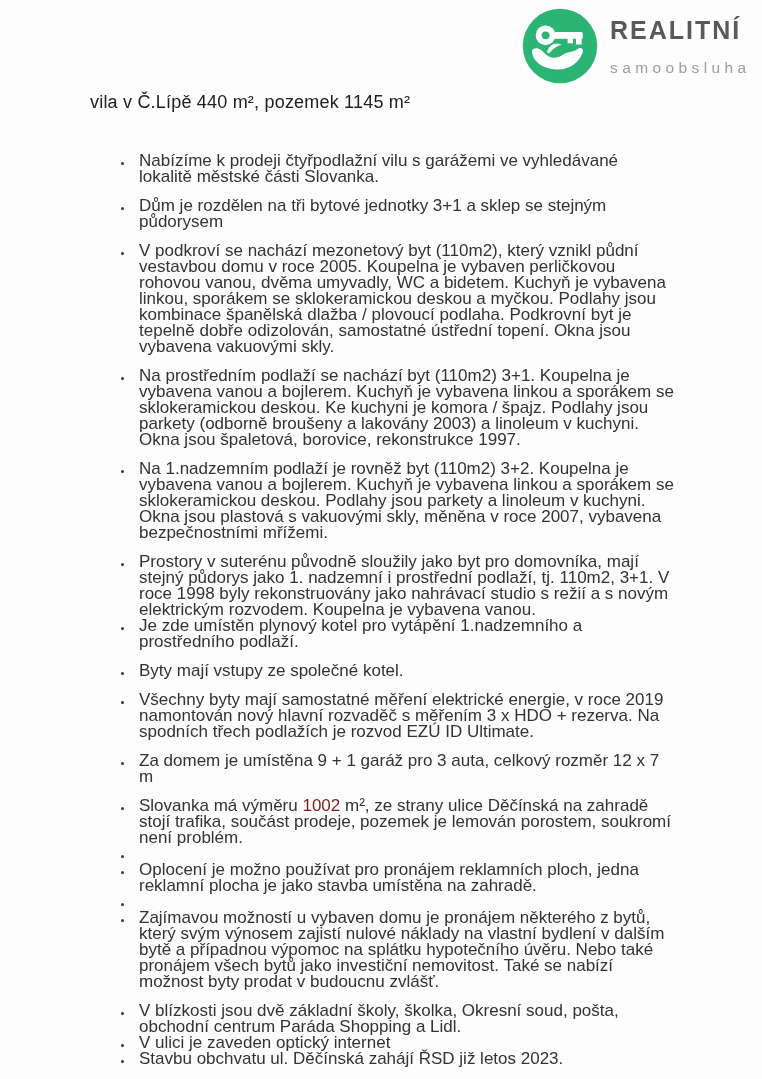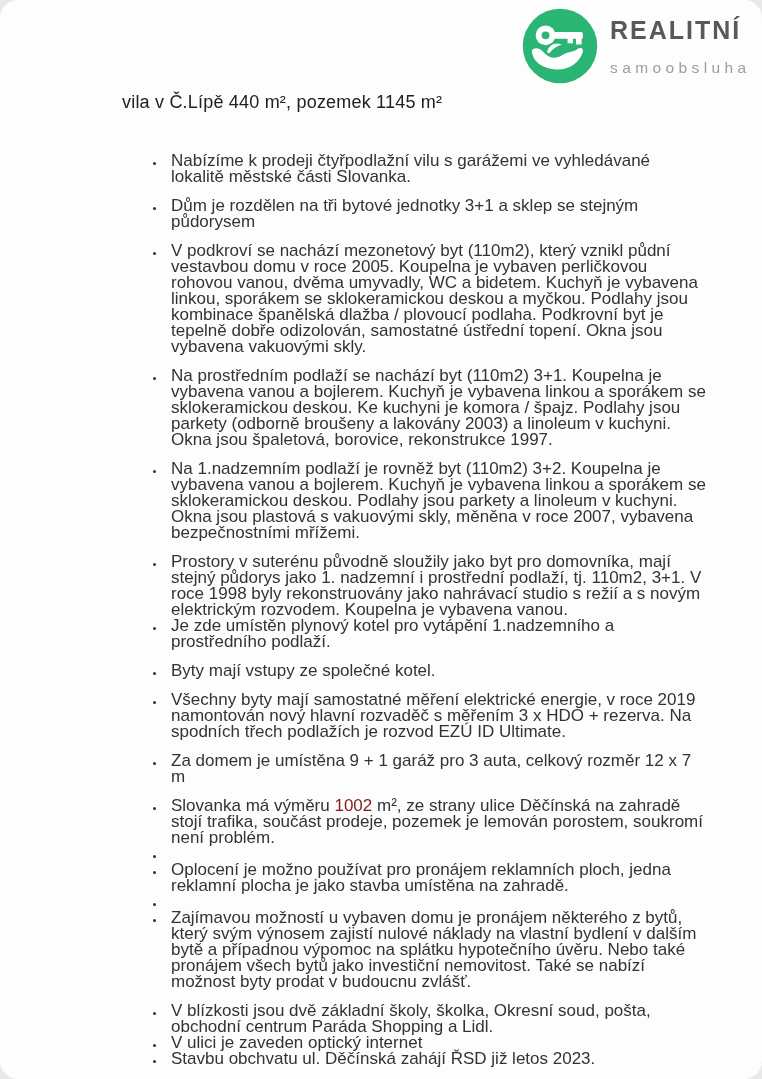--- a/index.html
+++ b/index.html
@@ -4,21 +4,20 @@
 <style>
   html,body { margin:0; padding:0; background:#e9e9e9; }
   .page {
     position:relative;
     width:762px; height:1079px;
     margin:0 auto;
     background:#fdfdfd;
     font-family:"Liberation Sans", sans-serif;
     overflow:hidden;
     box-sizing:border-box;
-    border-radius:18px;
   }
 
   
   .logo {
     position:absolute;
     top:8px; left:522px;
     display:flex;
     align-items:center;
     gap:12px;
   }
@@ -33,21 +32,21 @@
   }
   .tagline {
     font-size:15.5px;
     color:#9b9ea3;
     letter-spacing:4.4px;
     margin-top:17px;
     line-height:1;
   }
 
   
-  .content { padding:92px 4px 0 90px;margin-left:32px; }
+  .content { padding:92px 4px 0 90px; }
   h1.doc-title {
     margin:0;
     font-size:18px;
     font-weight:400;
     color:#212121;
     letter-spacing:0.2px;
   }
   ul.bullets {
     margin:40px 0 0 0;
     padding:0 0 0 44px;

